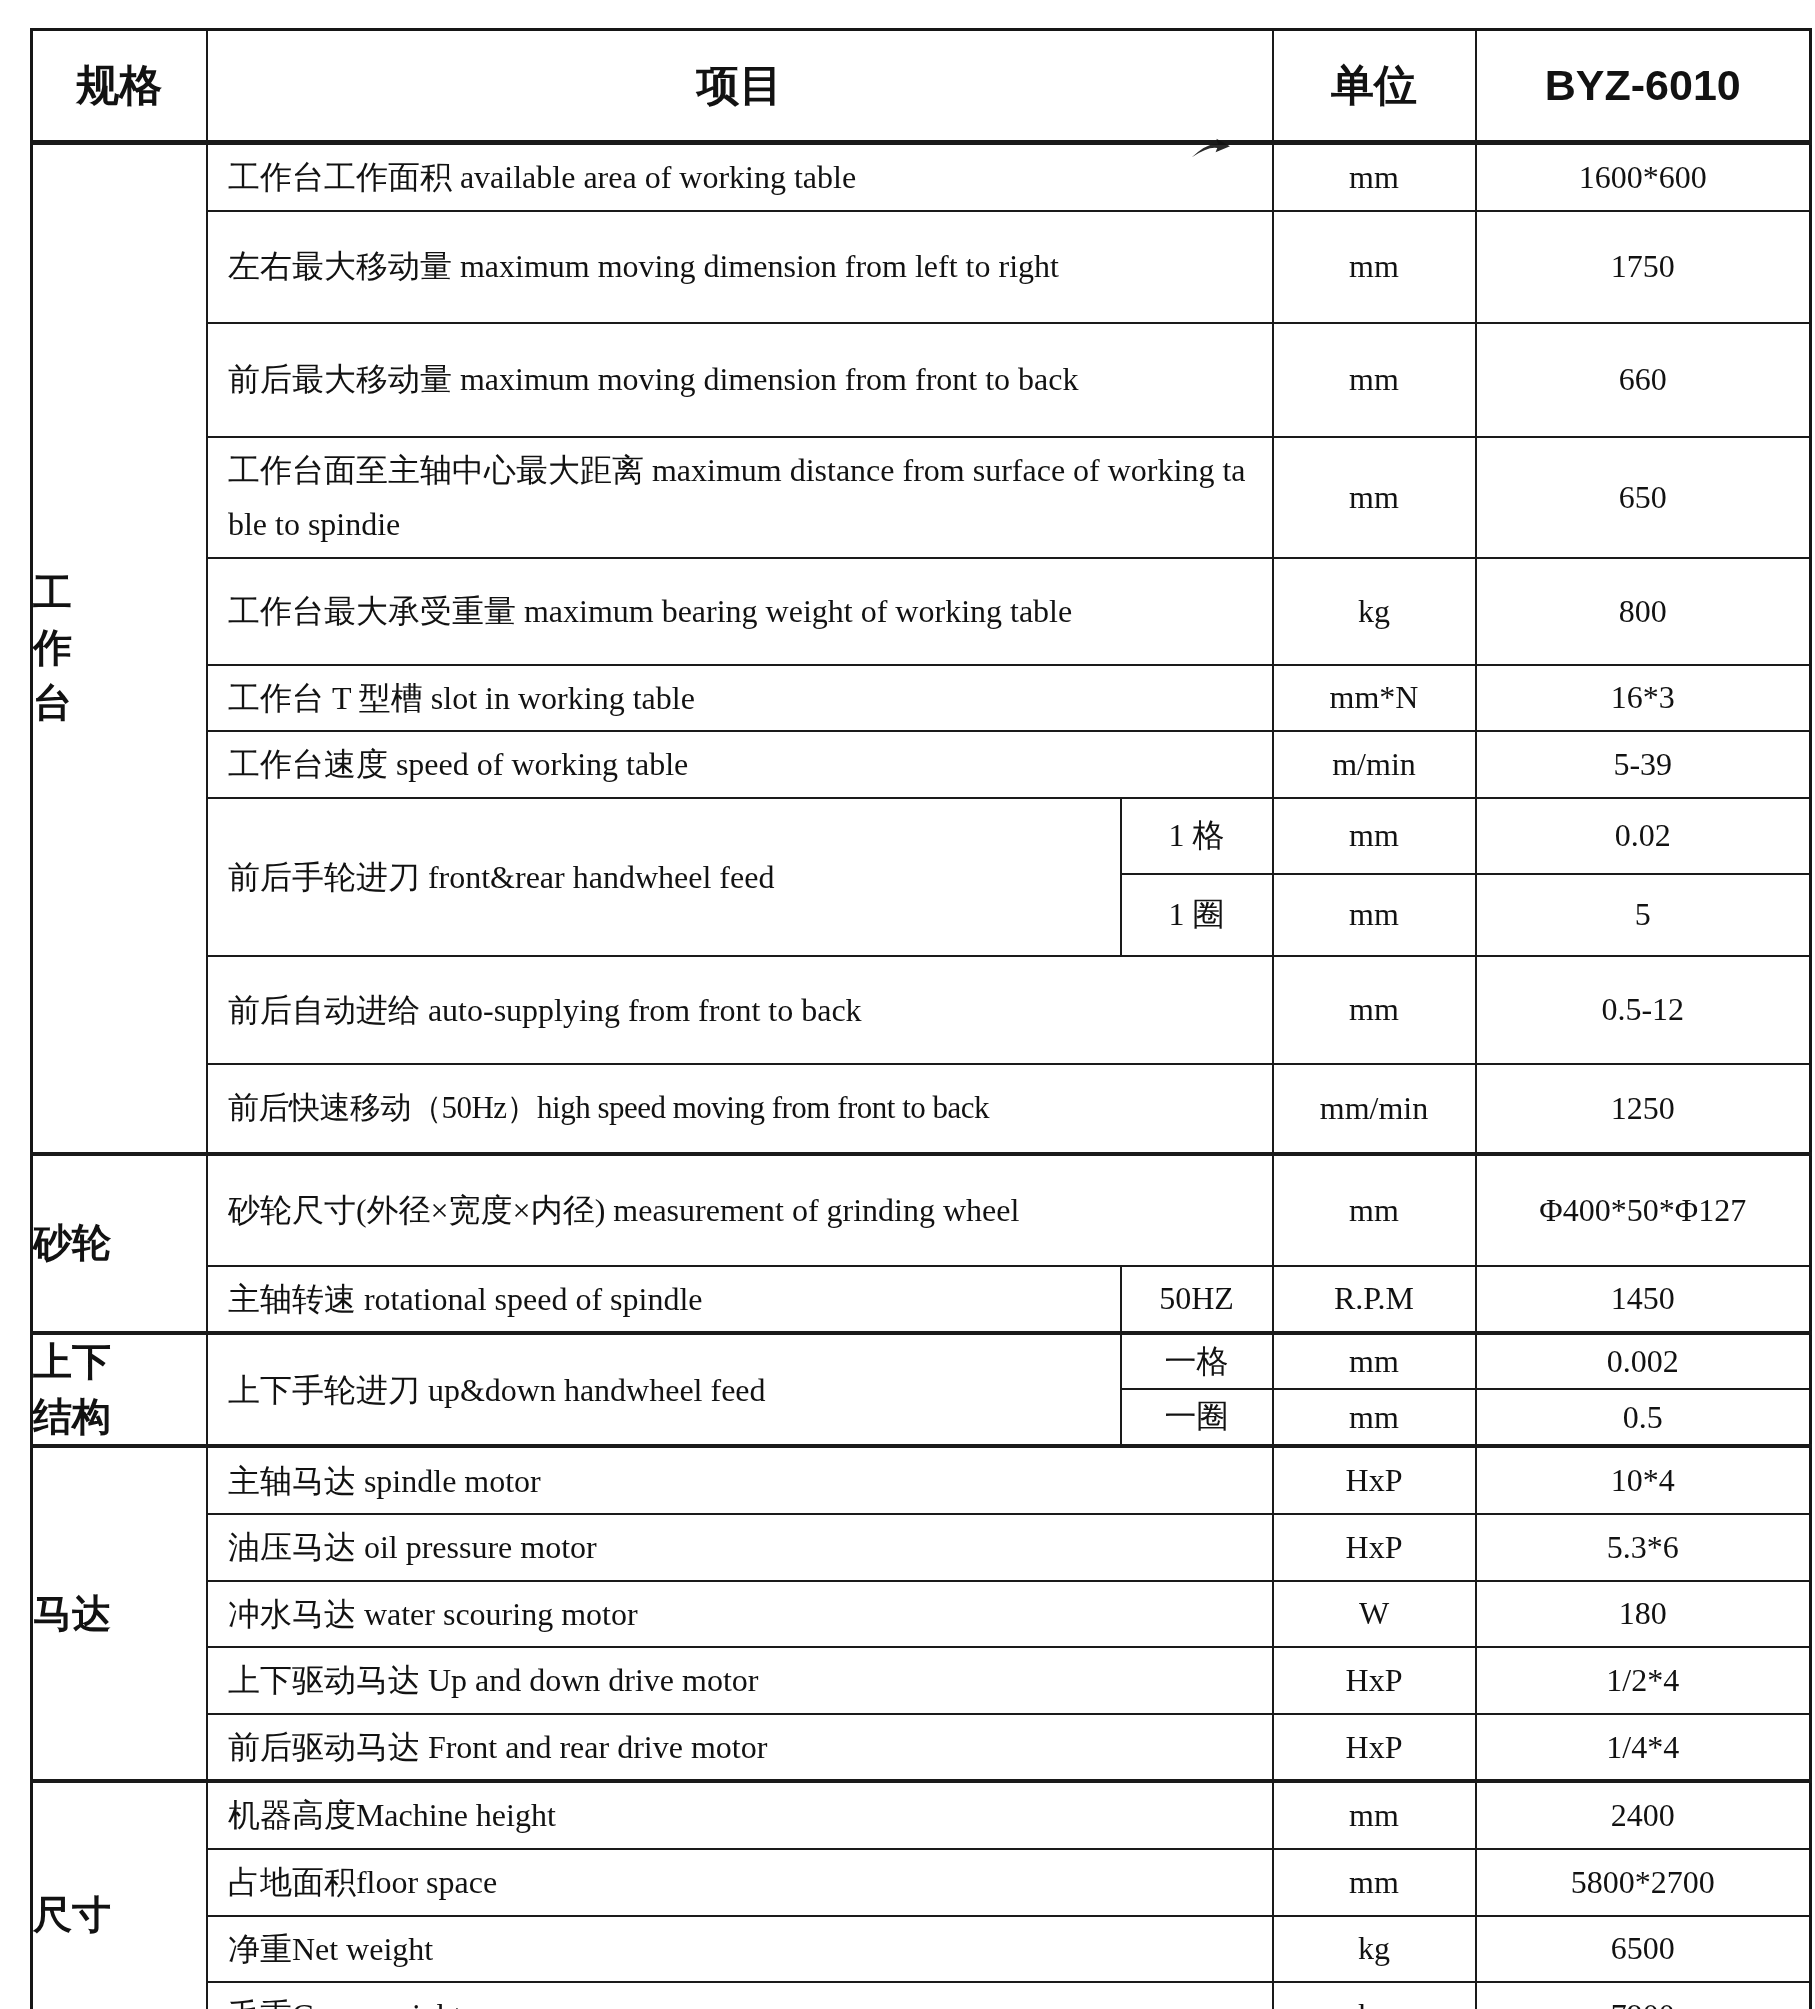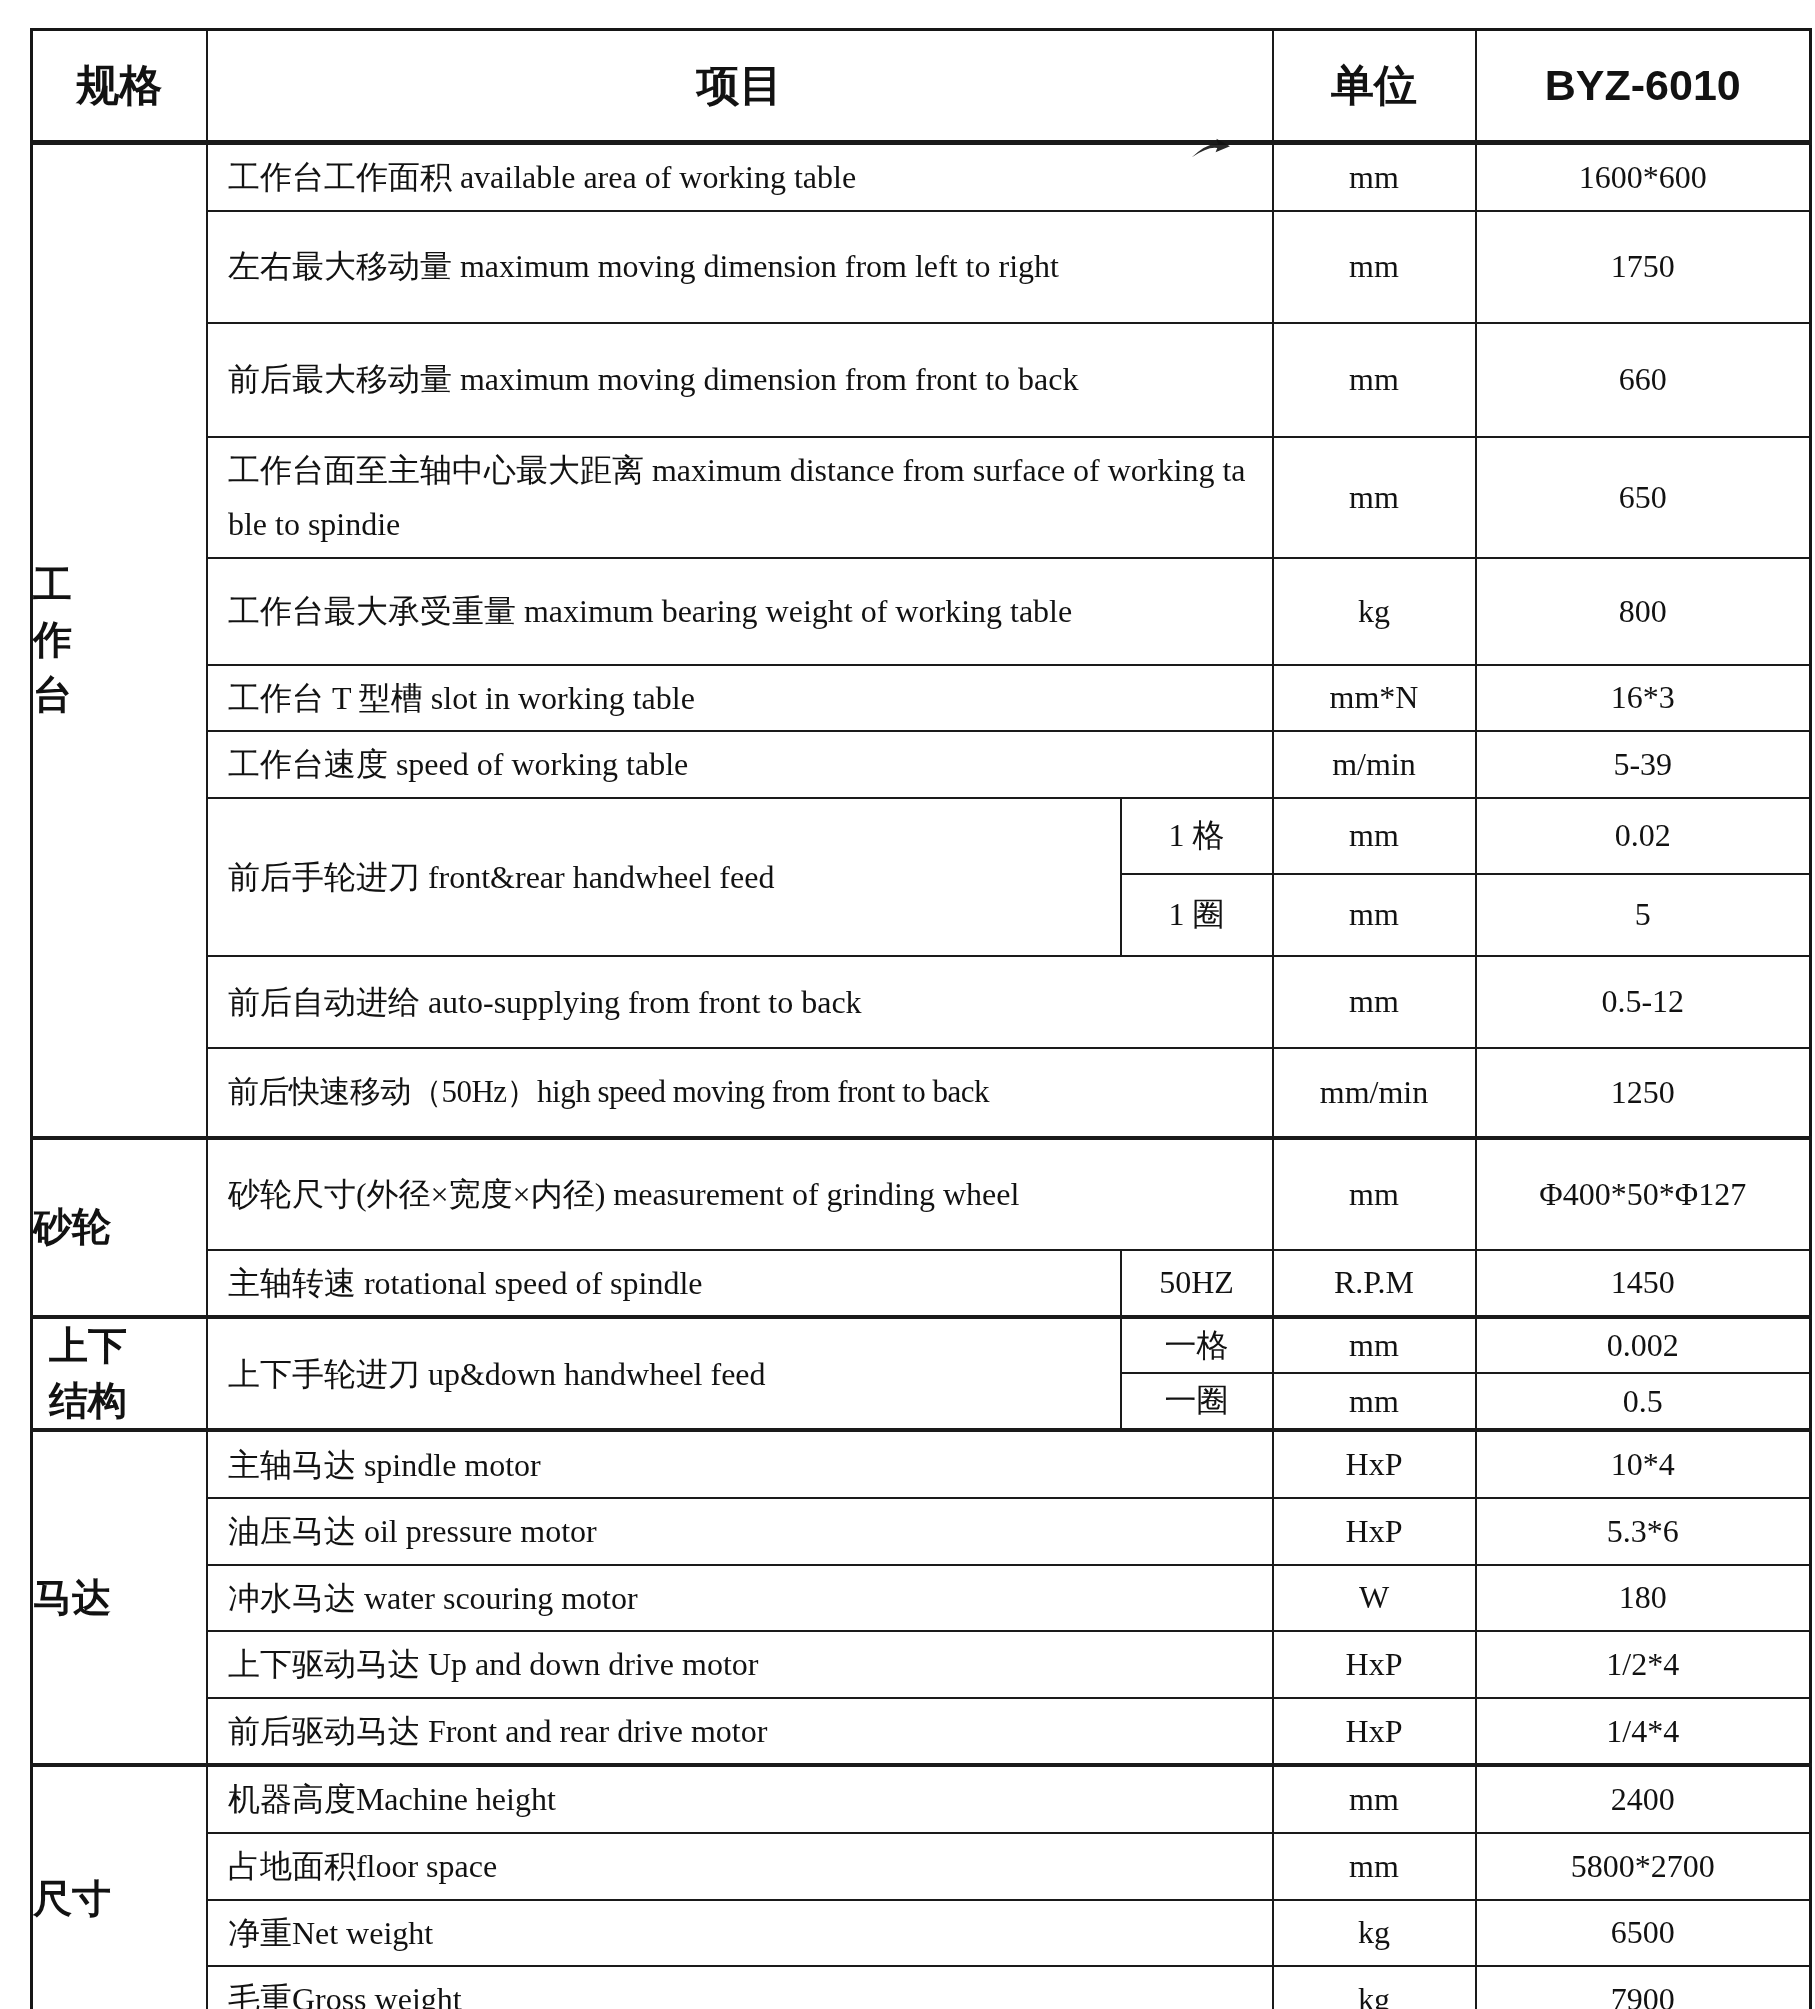--- a/index.html
+++ b/index.html
@@ -19,21 +19,21 @@
   tr.sec-start td{border-top-width:4.3px;}
   .hdr{
     font-family:"Liberation Sans","DejaVu Sans",sans-serif;font-weight:bold;
     font-size:43px;text-align:center;
   }
   .sec{
     font-family:"Liberation Sans","DejaVu Sans",sans-serif;font-weight:bold;
     font-size:39px;line-height:1.35;
   }
   .vstack{display:inline-block;width:1.15em;line-height:1.4;}
-  .wrap2{display:inline-block;width:2.25em;line-height:1.4;margin-left:16px;}
+  .wrap2{display:inline-block;width:2.25em;line-height:1.4;}
   .item{
     font-size:32px;text-align:left;padding:5.1px 10.2px 5.1px 20.4px;line-height:1.7;
   }
   .tight{font-size:31px;letter-spacing:-0.5px;}
   .brk{word-break:break-all;}
   .unit,.val,.sub{font-size:32px;text-align:center;padding:0 5.1px;}
   .artifact{position:absolute;left:1191px;top:109px;opacity:.9;}
 </style>
 </head>
 <body>
@@ -97,21 +97,21 @@
       <td class="item" rowspan="2">前后手轮进刀 front&amp;rear handwheel feed</td>
       <td class="sub">1 格</td>
       <td class="unit">mm</td>
       <td class="val">0.02</td>
     </tr>
     <tr style="height:82px">
       <td class="sub">1 圈</td>
       <td class="unit">mm</td>
       <td class="val">5</td>
     </tr>
-    <tr style="height:92px">
+    <tr style="height:108px">
       <td class="item" colspan="2">前后自动进给 auto-supplying from front to back</td>
       <td class="unit">mm</td>
       <td class="val">0.5-12</td>
     </tr>
     <tr style="height:90px">
       <td class="item tight" colspan="2">前后快速移动（50Hz）high speed moving from front to back</td>
       <td class="unit">mm/min</td>
       <td class="val">1250</td>
     </tr>
 

